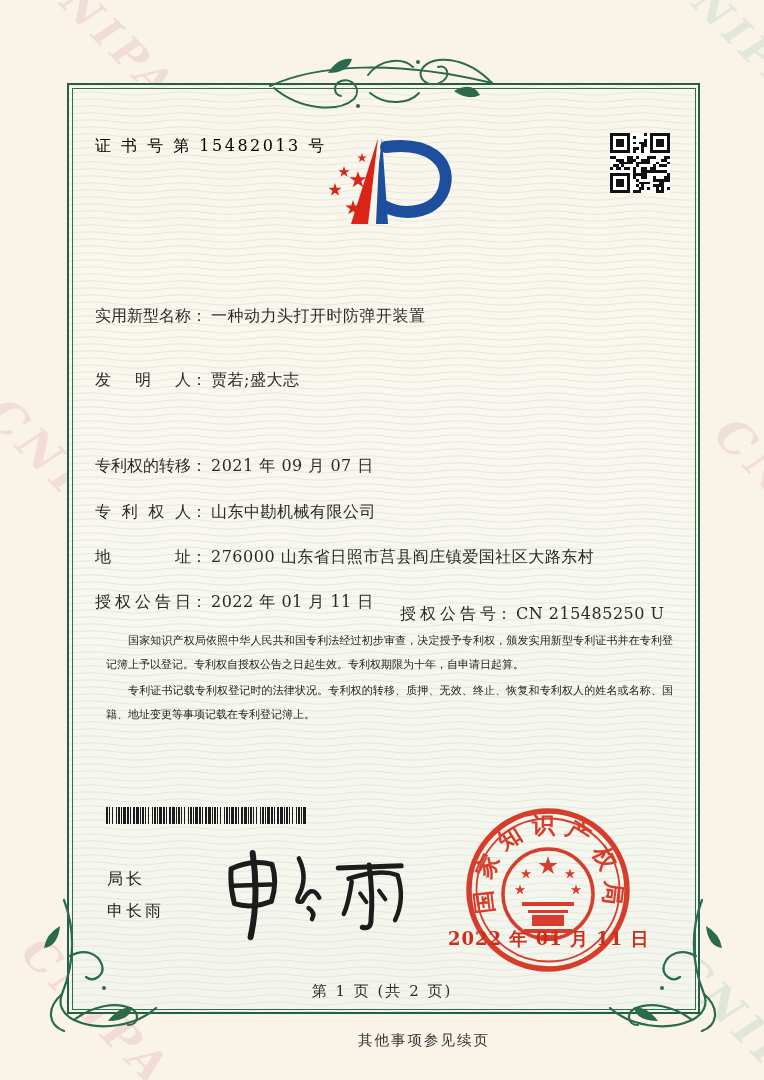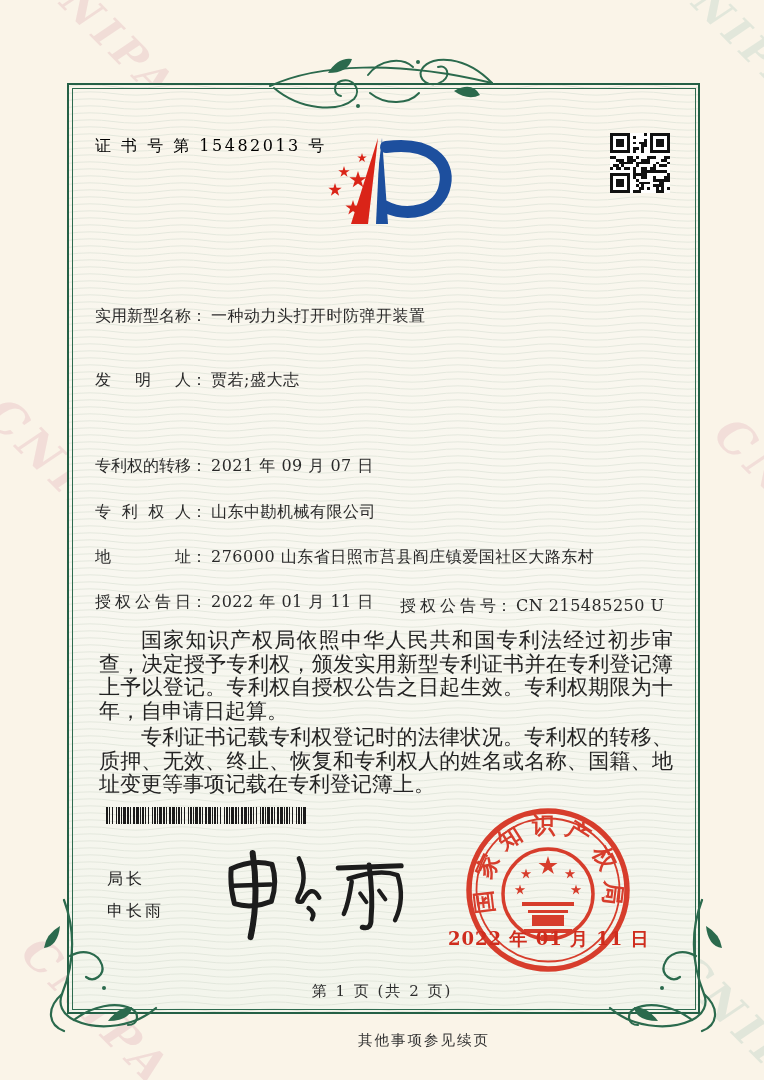--- a/index.html
+++ b/index.html
@@ -18,24 +18,24 @@
   .certno{position:absolute;left:95px;top:136px;font-size:16px;letter-spacing:2.5px;color:#000000;}
   .logo{position:absolute;left:298px;top:120px;}
   .qr{position:absolute;left:610px;top:133px;}
   .title{position:absolute;left:0;top:228px;width:100%;text-align:center;font-size:39px;
          font-weight:bold;letter-spacing:10px;padding-left:10px;box-sizing:border-box;color:#141414;}
   
   .frow{position:absolute;left:95px;font-size:16px;white-space:nowrap;color:#2a2a2a;}
   .flabel{display:inline-block;width:96px;text-align:justify;text-align-last:justify;vertical-align:top;}
   .colon{display:inline-block;margin-right:4px;}
   .fval{letter-spacing:0.5px;}
-  .grp2{position:absolute;left:305px;top:4px;white-space:nowrap;}
+  .grp2{position:absolute;left:305px;top:12px;white-space:nowrap;}
   
   .paras{position:absolute;left:94px;top:629px;width:579px;}
-  .paras p{margin:0 0 3px 5px;font-size:21px;line-height:23.5px;text-indent:2em;
+  .paras p{margin:0 0 3px 12px;font-size:11px;line-height:23.5px;text-indent:2em;
            text-align:justify;color:#232323;}
   
   .barcode{position:absolute;left:106px;top:807px;width:202px;height:17px;display:flex;align-items:stretch;}
   .barcode i{display:block;height:100%;}
   .signer-title{position:absolute;left:107px;top:869px;font-size:16px;letter-spacing:3px;
                 font-family:"Liberation Sans",sans-serif;color:#222;}
   .signer-name{position:absolute;left:107px;top:901px;font-size:16px;letter-spacing:3px;
                font-family:"Liberation Sans",sans-serif;color:#222;}
   .signature{position:absolute;left:212px;top:838px;transform:rotate(-2deg);}
   

